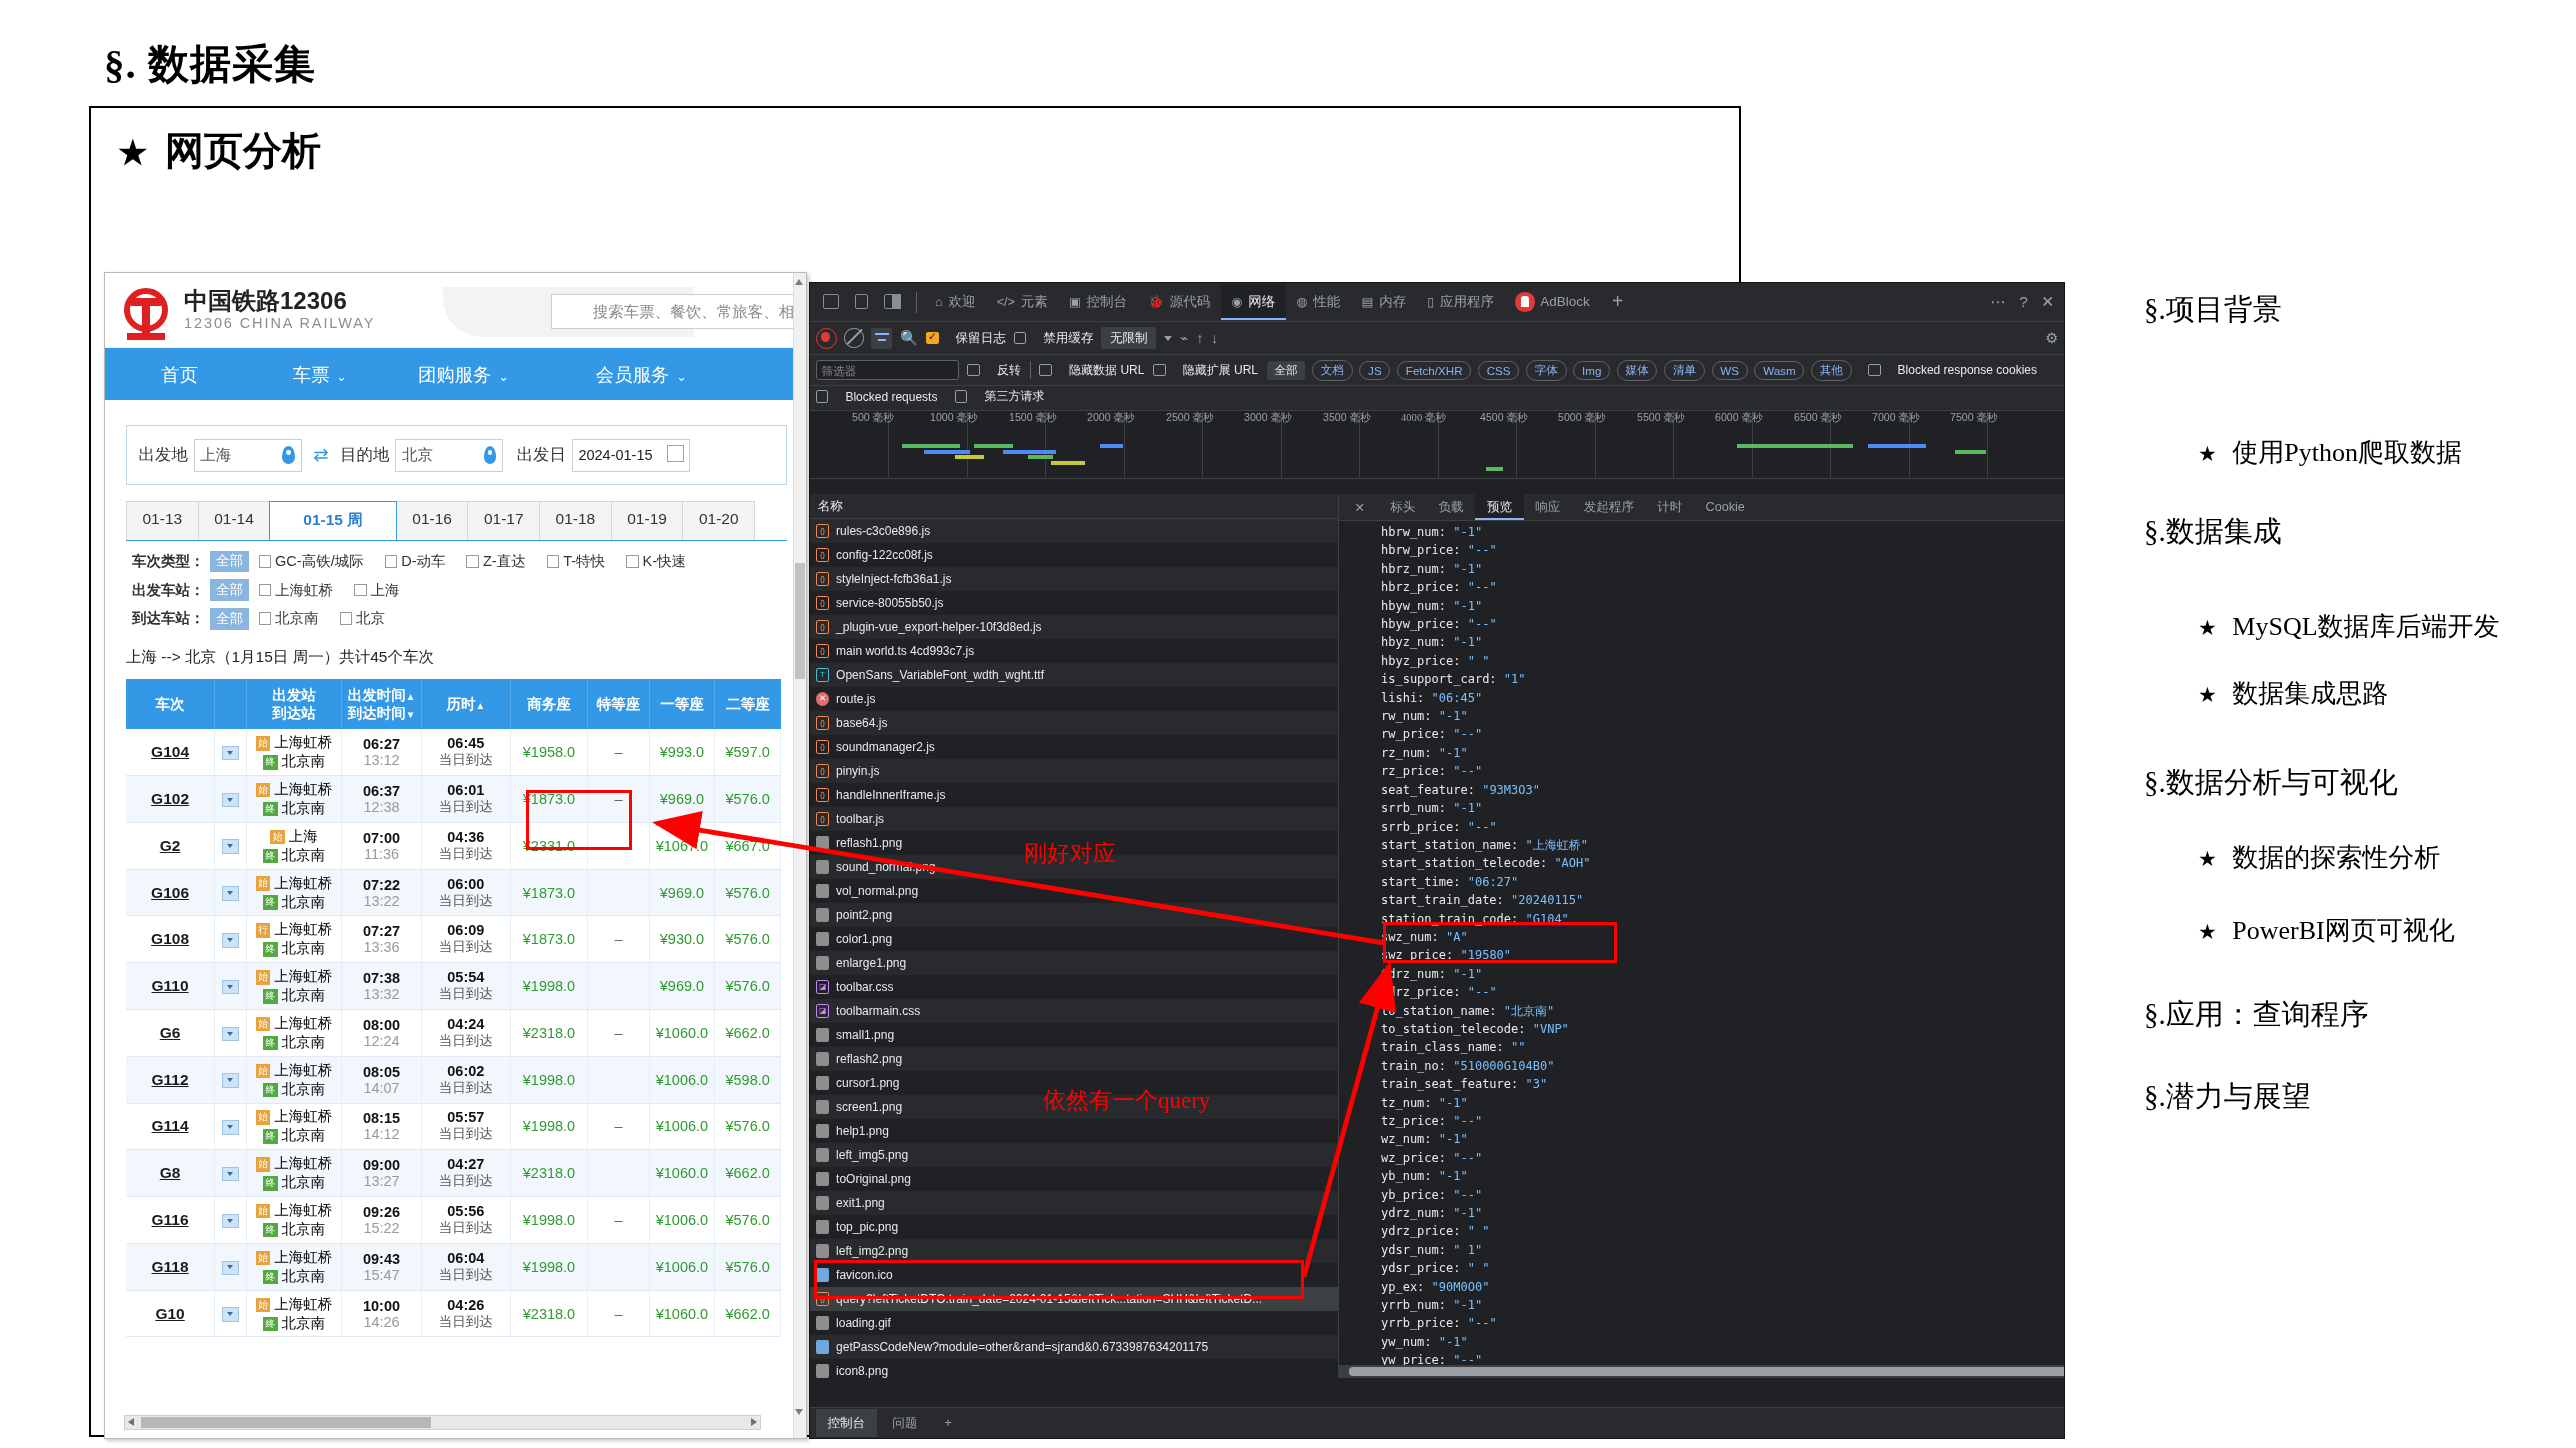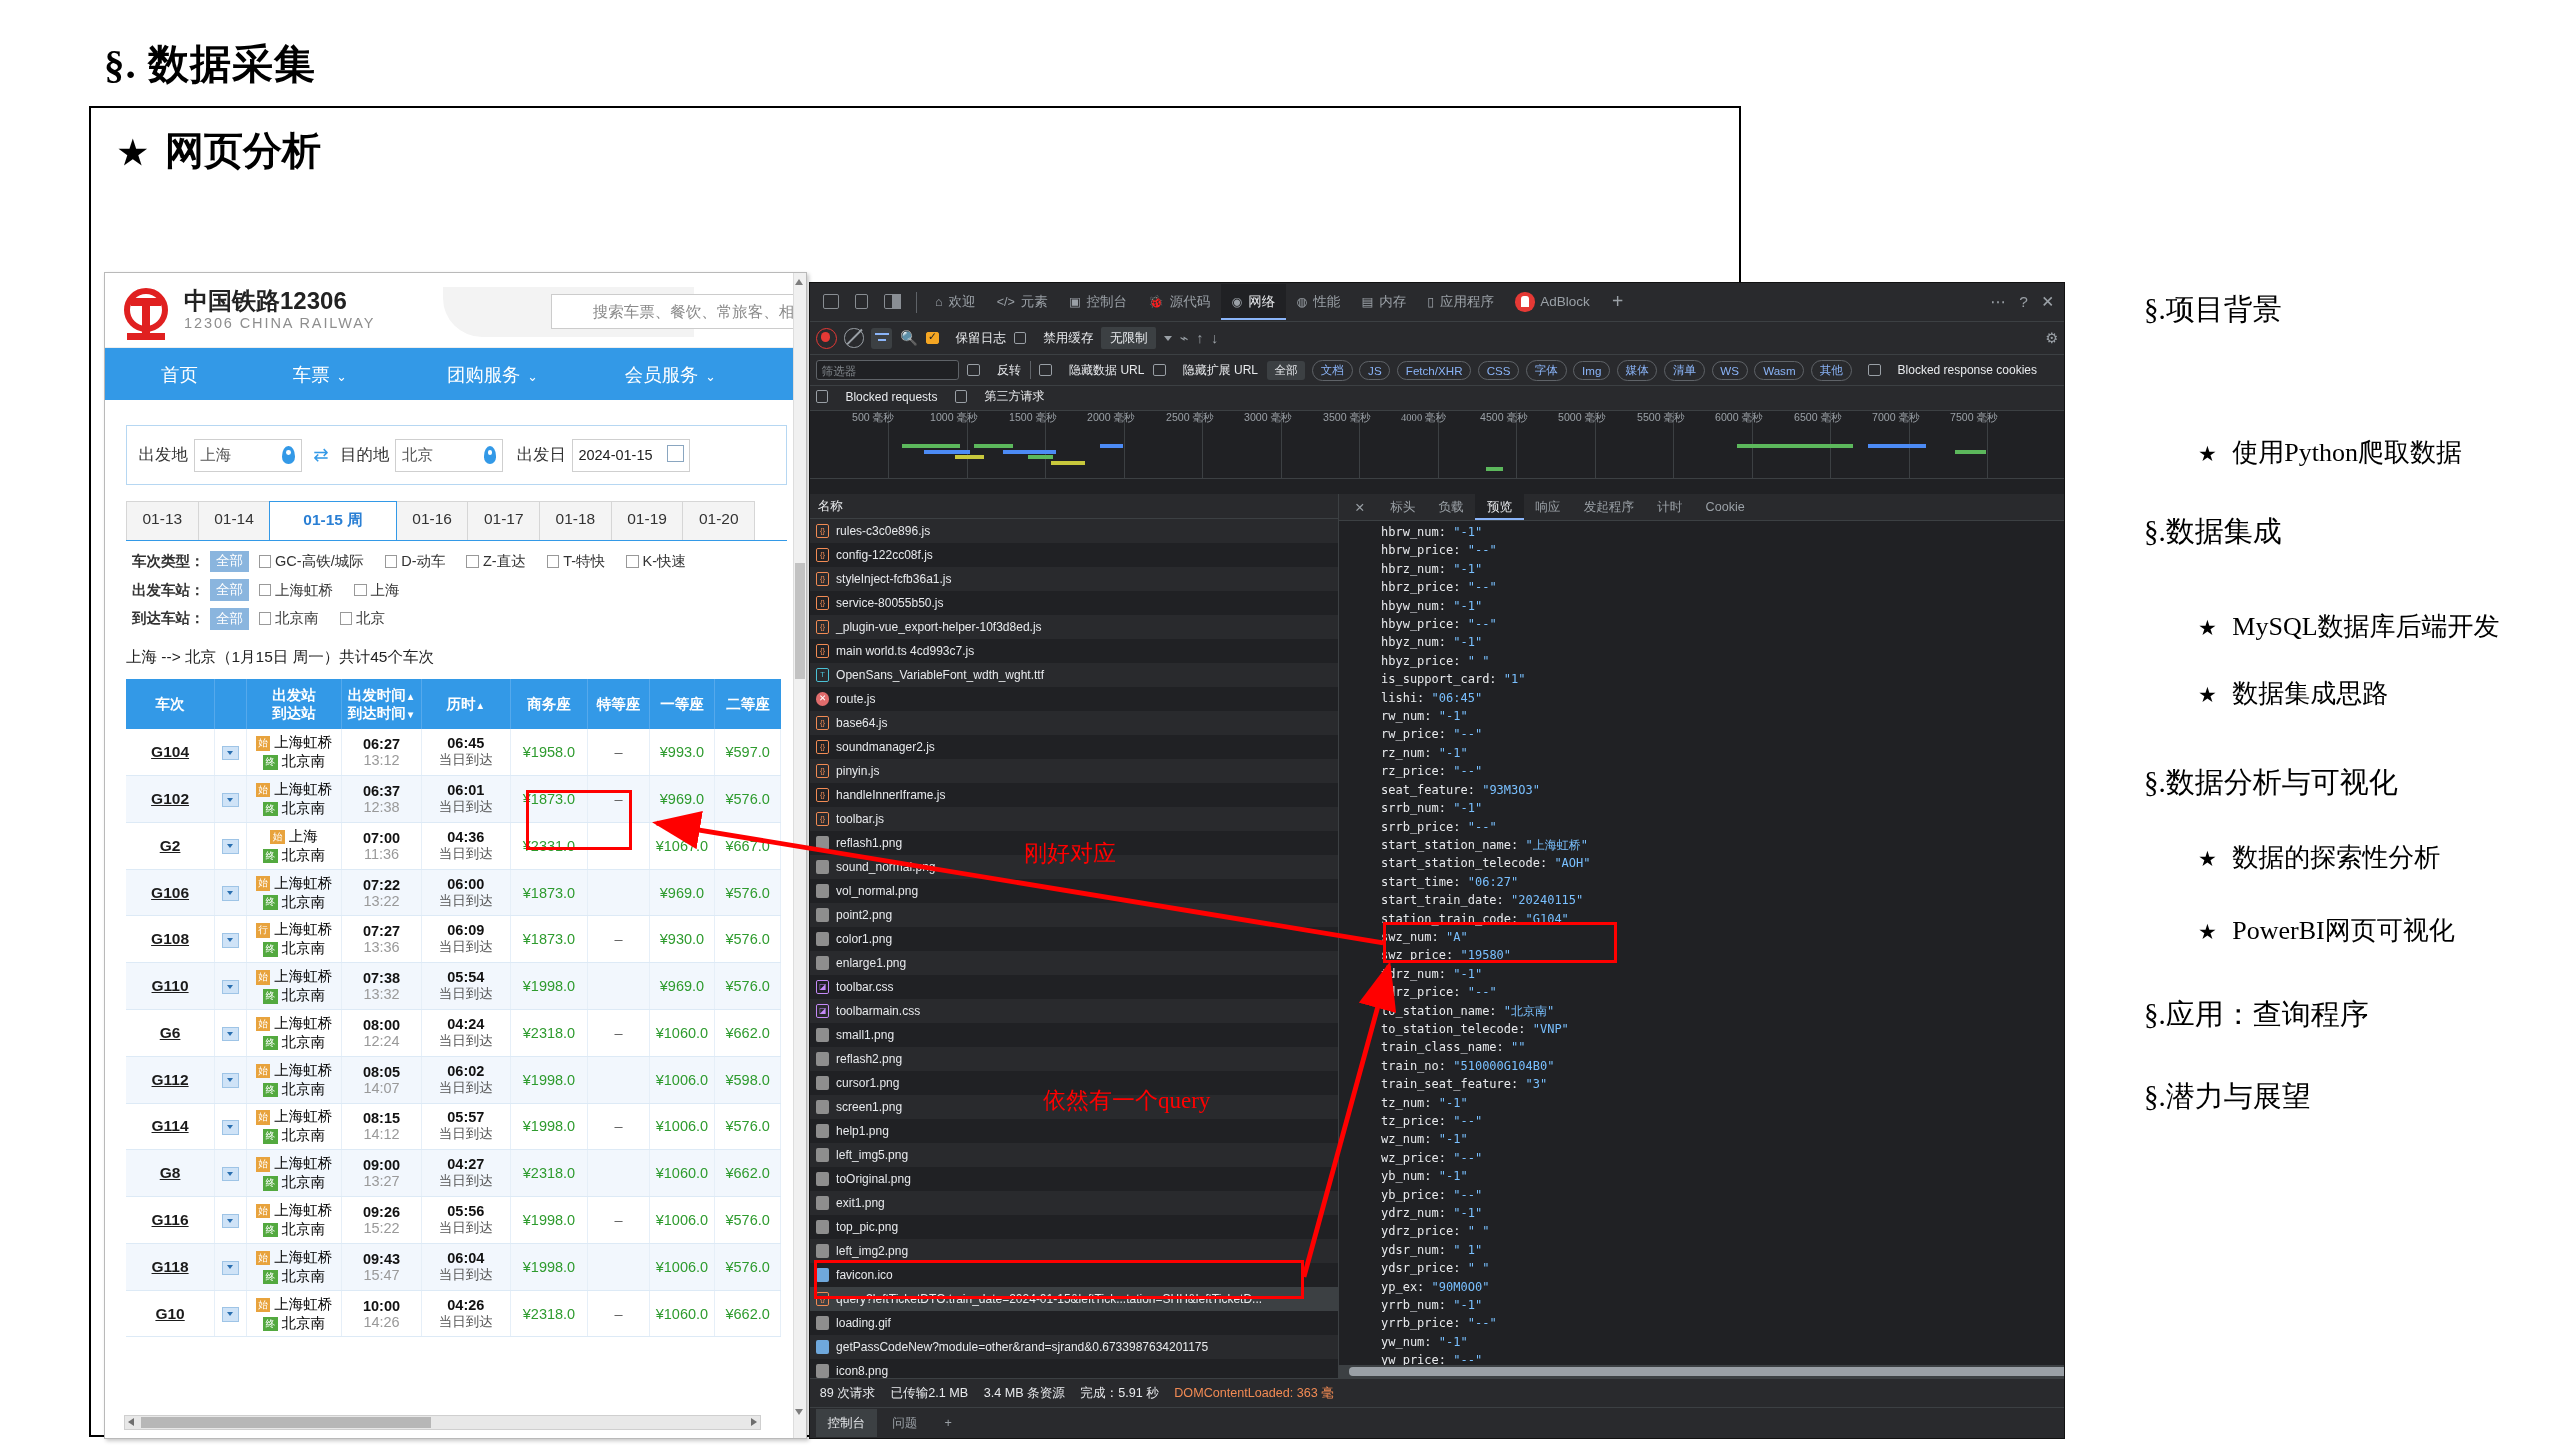--- a/index.html
+++ b/index.html
@@ -112,21 +112,21 @@
     position:absolute; left:338px; top:13.5px; width:251px; height:50px;
     background:#f3f3f3; border-radius: 0 0 0 39px;
   }
 
   .nav-bar { height:52px; background:#3399e7; display:flex; align-items:center; }
   .nav-item {
     color:#fff; font-size:18.4px; padding:0 0 0 0; white-space:nowrap;
   }
   .nav-item.n0 { margin-left: 56px; }
   .nav-item.n1 { margin-left: 95px; }
-  .nav-item.n2 { margin-left: 100px; }
+  .nav-item.n2 { margin-left: 71px; }
   .nav-item.n3 { margin-left: 87px; }
   .caret { font-size:12.6px; margin-left:6.8px; }
 
   .search-panel {
     margin: 25px 19.3px 0 21px; border:1px solid #b6d7f2; height:60px;
     display:flex; align-items:center; padding:0 11.6px; background:#fff;
   }
   .f-label { font-size:16.4px; color:#333; margin-right:5.8px; white-space:nowrap;}
   .f-input {
     width:108px; height:33px; border:1px solid #cfcfcf; position:relative;
@@ -1002,27 +1002,20 @@
             <div><span class="jk">yrrb_price: </span><span class="jv">"--"</span></div>
             <div><span class="jk">yw_num: </span><span class="jv">"-1"</span></div>
             <div><span class="jk">yw_price: </span><span class="jv">"--"</span></div>
           </div>
         <div class="jbot">
             <div class="jt"></div>
           </div>
       </div>
     </div>
 
-    <div class="dt-status">
-      <span>89 次请求</span>
-      <span>已传输2.1 MB</span>
-      <span>3.4 MB 条资源</span>
-      <span>完成：5.91 秒</span>
-      <span class="warn">DOMContentLoaded: 363 毫</span>
-    </div>
 
     <div class="dt-console">
       <span class="ctab active">控制台</span>
       <span class="ctab">问题</span>
       <span class="ctab">+</span>
     </div>
   </div>
 
   <div class="ann-box" style="left:526px; top:790px; width:106px; height:60px;"></div>
   <div class="ann-box" style="left:814px; top:1260px; width:490px; height:39px;"></div>

